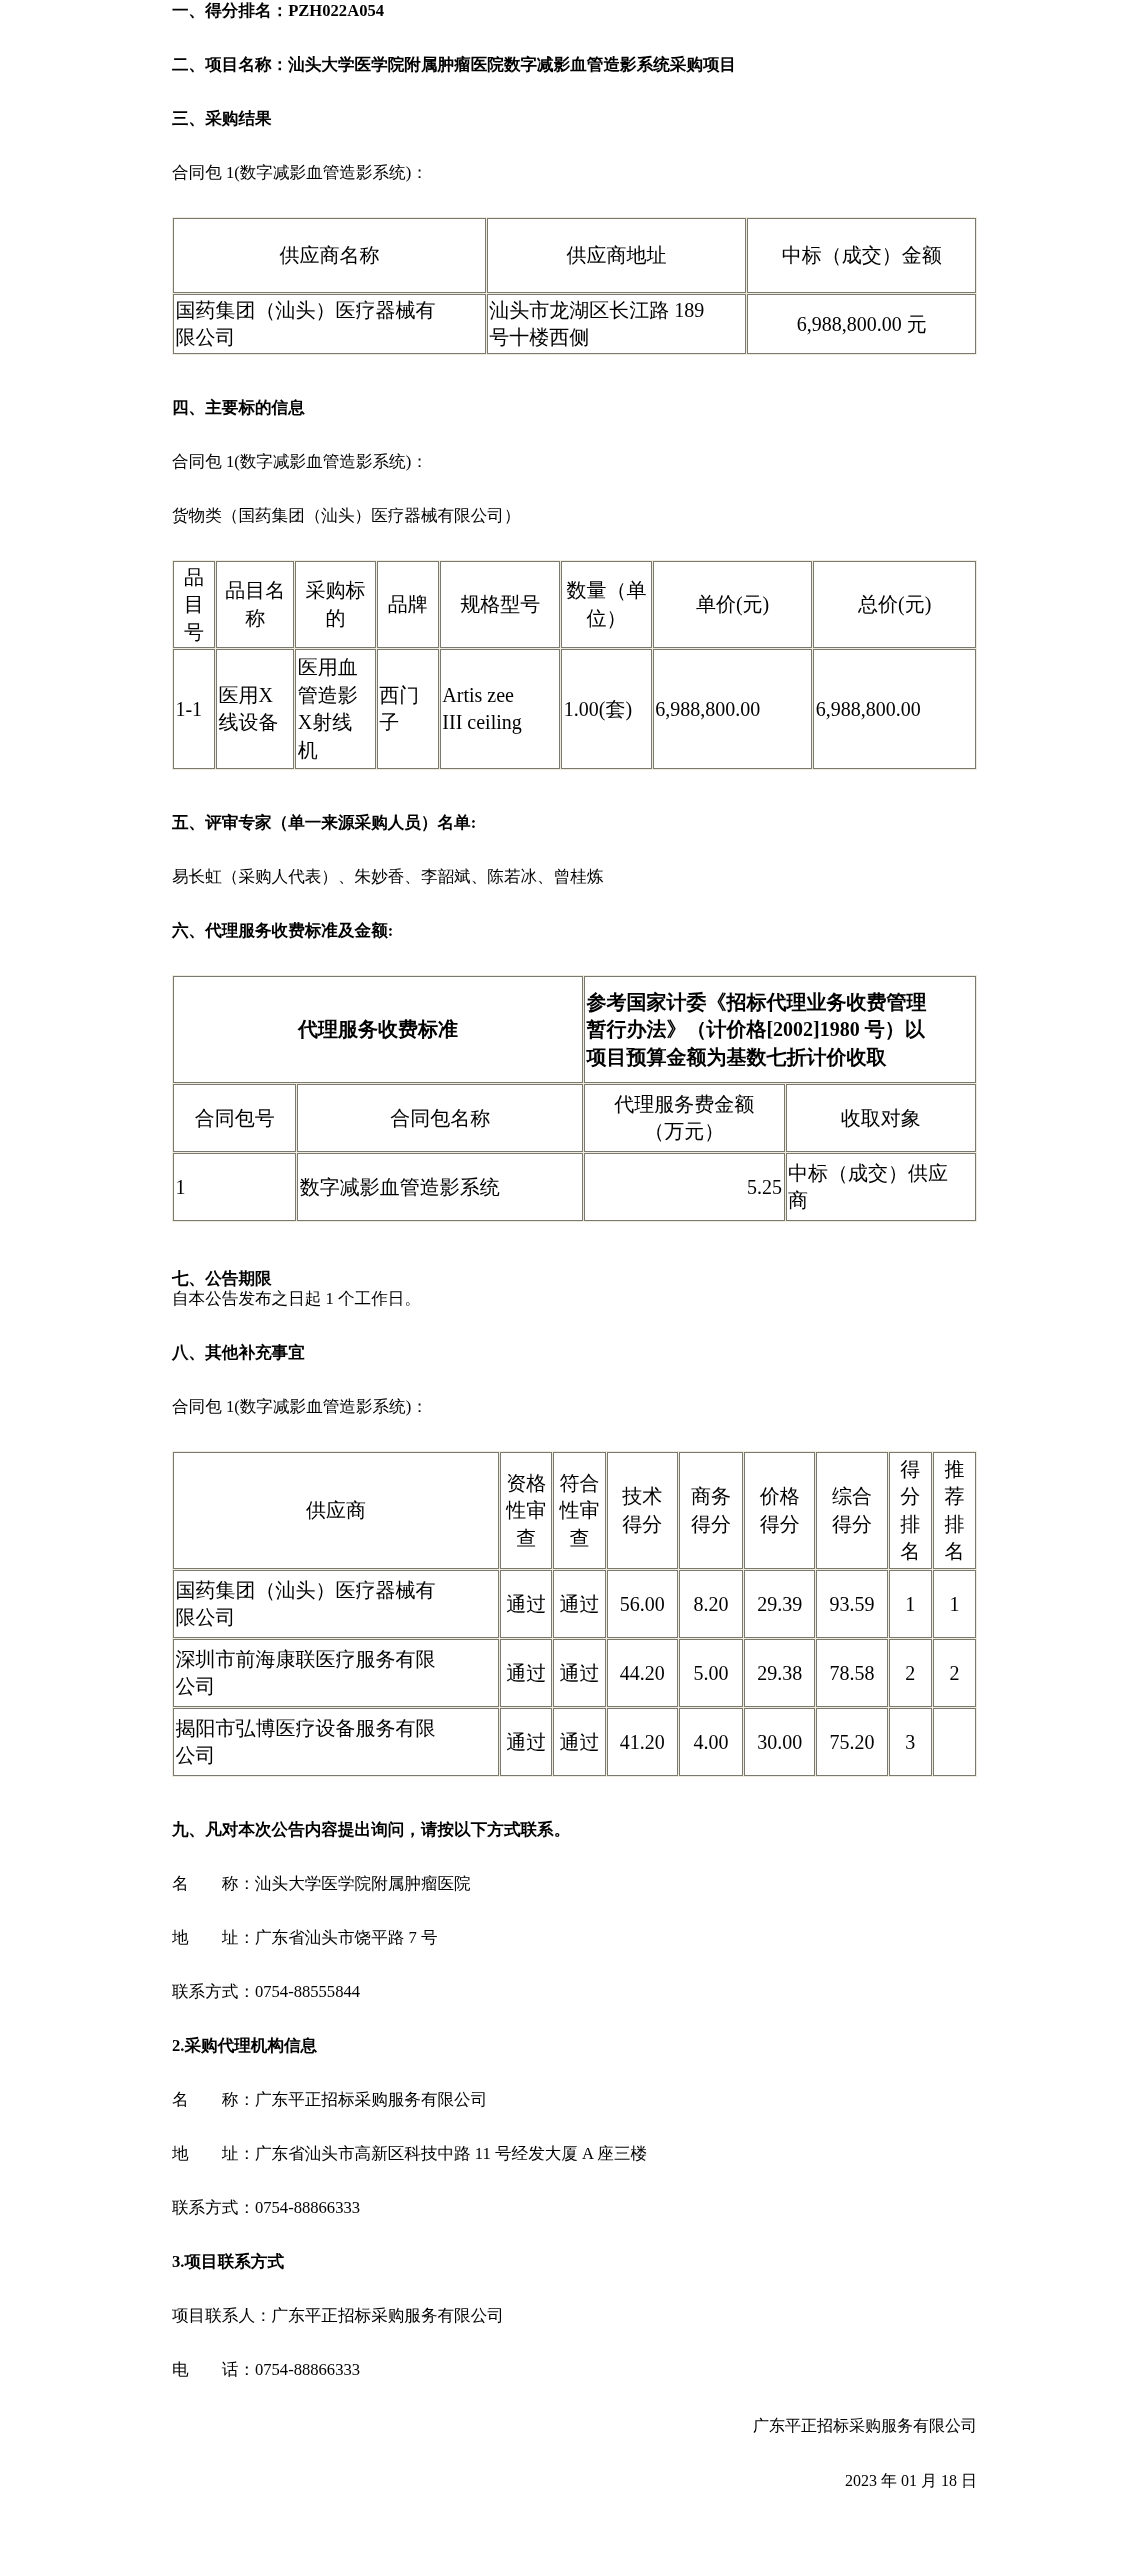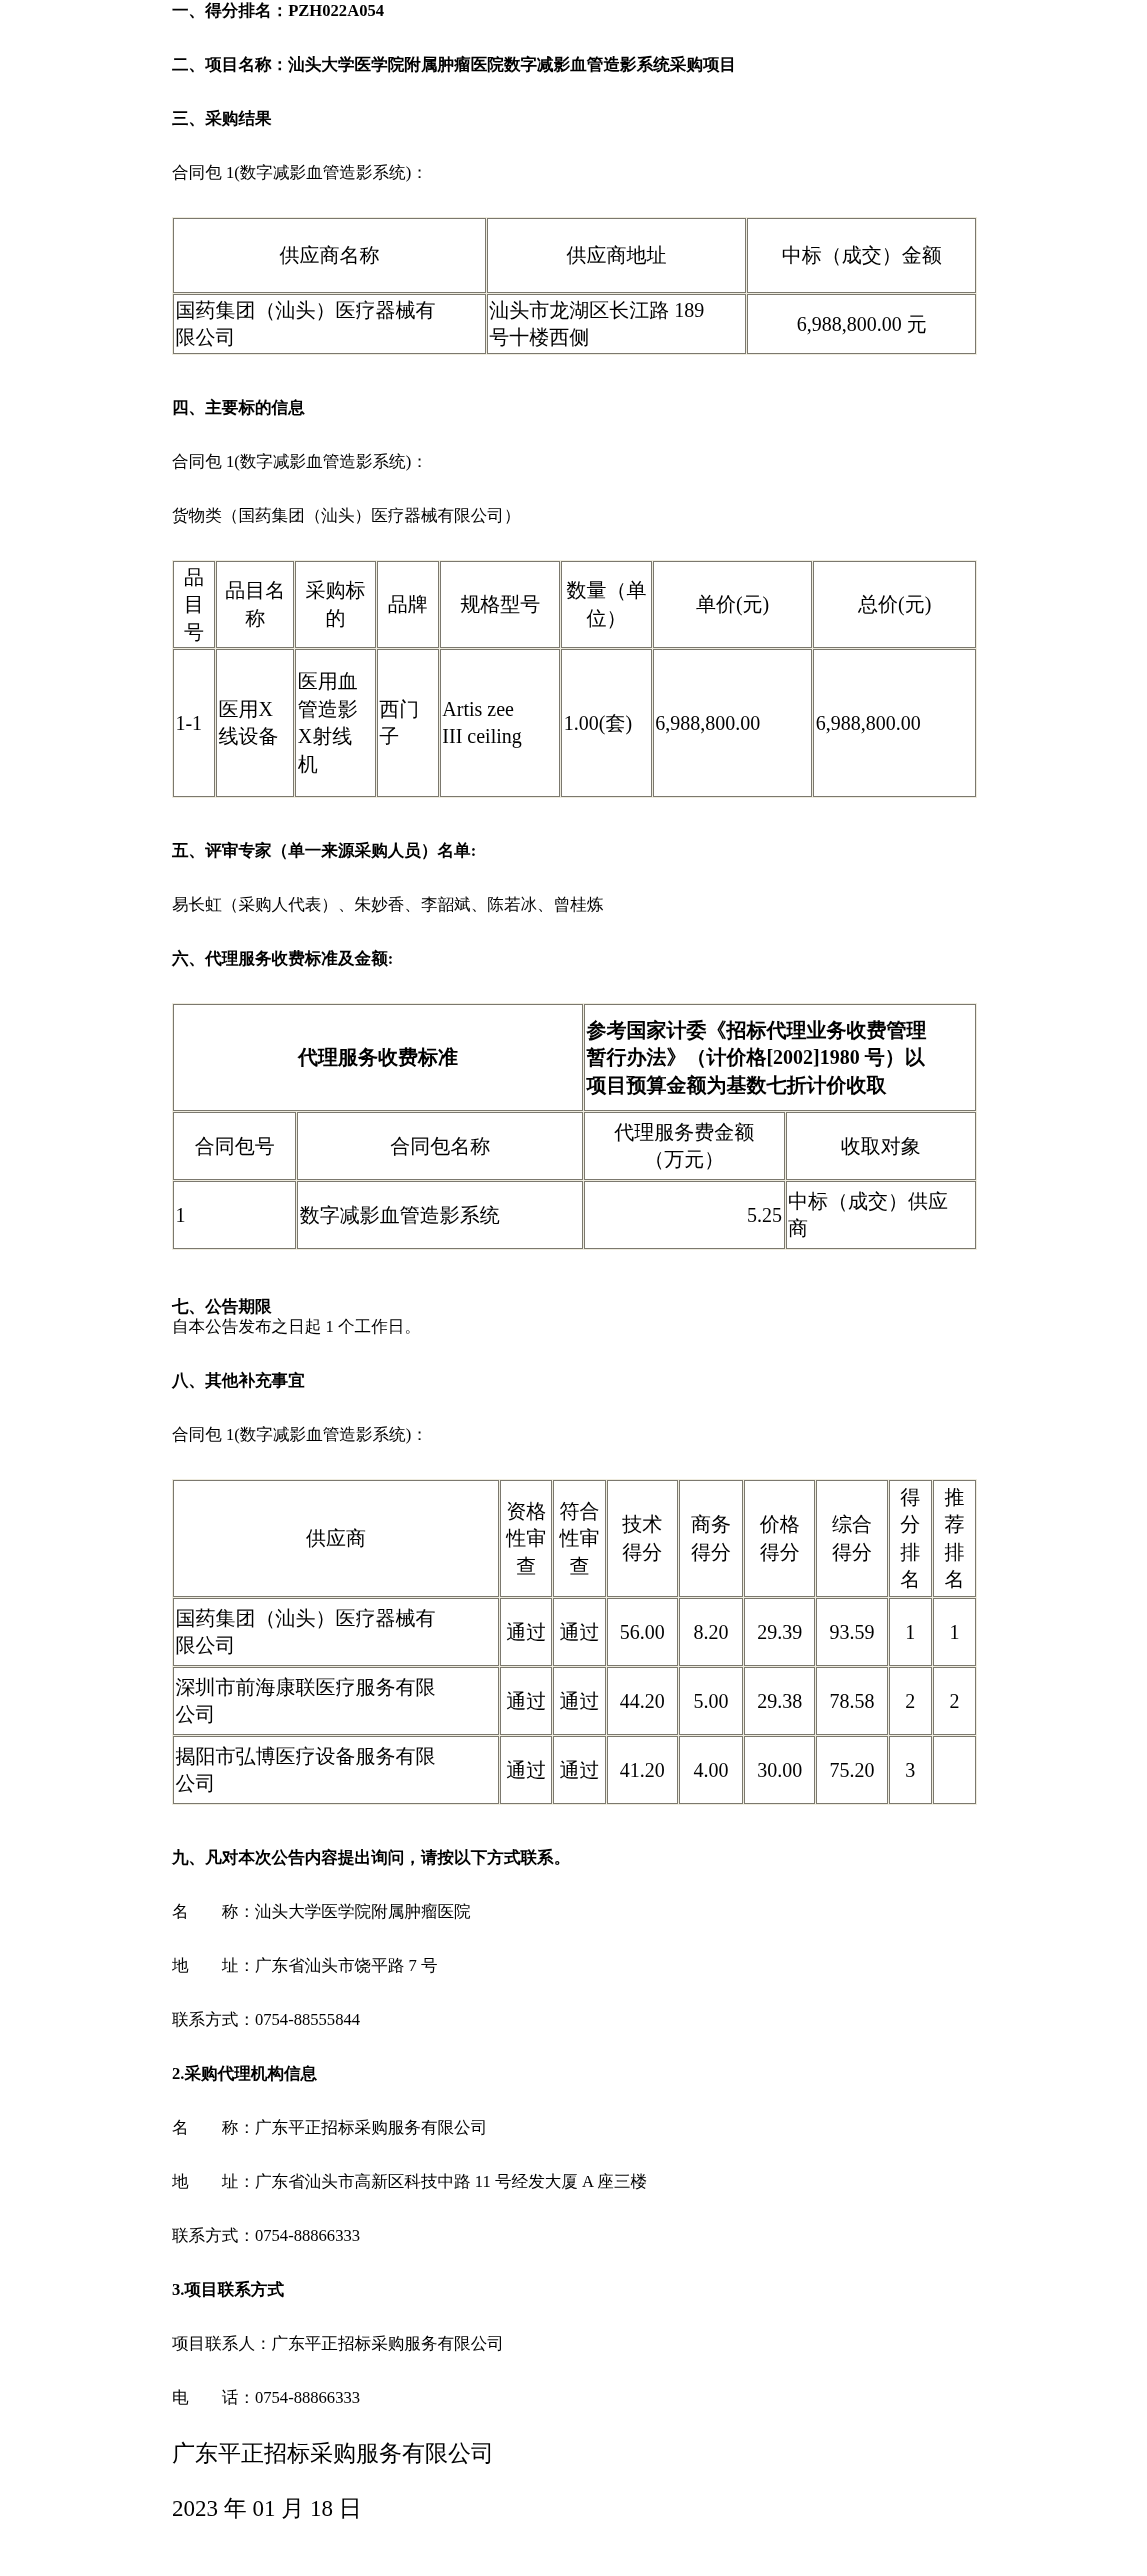--- a/index.html
+++ b/index.html
@@ -20,25 +20,25 @@
     font-size:20px;line-height:27.5px;
   }
   td{
     box-sizing:border-box;background:#fff;border:1.4px solid #7b786e;
     padding:1.4px;vertical-align:middle;word-wrap:break-word;
   }
   td.c{text-align:center;} td.r{text-align:right;} td.l{text-align:left;}
   .ib{display:inline-block;vertical-align:middle;}
   .hs{text-align:center;}
   .t1 .hr td{height:75px;} .t1 .dr td{height:58px;}
-  .t2 .hr td{height:84px;} .t2 .dr td{height:148px;}
+  .t2 .hr td{height:84px;} .t2 .dr td{height:120px;}
   .t3 .r1 td{height:107px;font-weight:bold;} .t3 .hr td{height:68px;} .t3 .dr td{height:68px;}
   .t4 .hr td{height:117px;} .t4 .dr td{height:68px;}
   .footer{margin-top:18px;}
-  .footer p{font-size:23px;line-height:24.6px;margin:0 0 30px 0;text-align:left;}
+  .footer p{font-size:16px;line-height:24.6px;margin:0 0 30px 0;text-align:right;}
 </style>
 </head>
 <body>
 
 <div class="doc">
 
   <p class="line b">一、得分排名：PZH022A054</p>
   <p class="line b">二、项目名称：汕头大学医学院附属肿瘤医院数字减影血管造影系统采购项目</p>
   <p class="line b">三、采购结果</p>
   <p class="line">合同包 1(数字减影血管造影系统)：</p>

